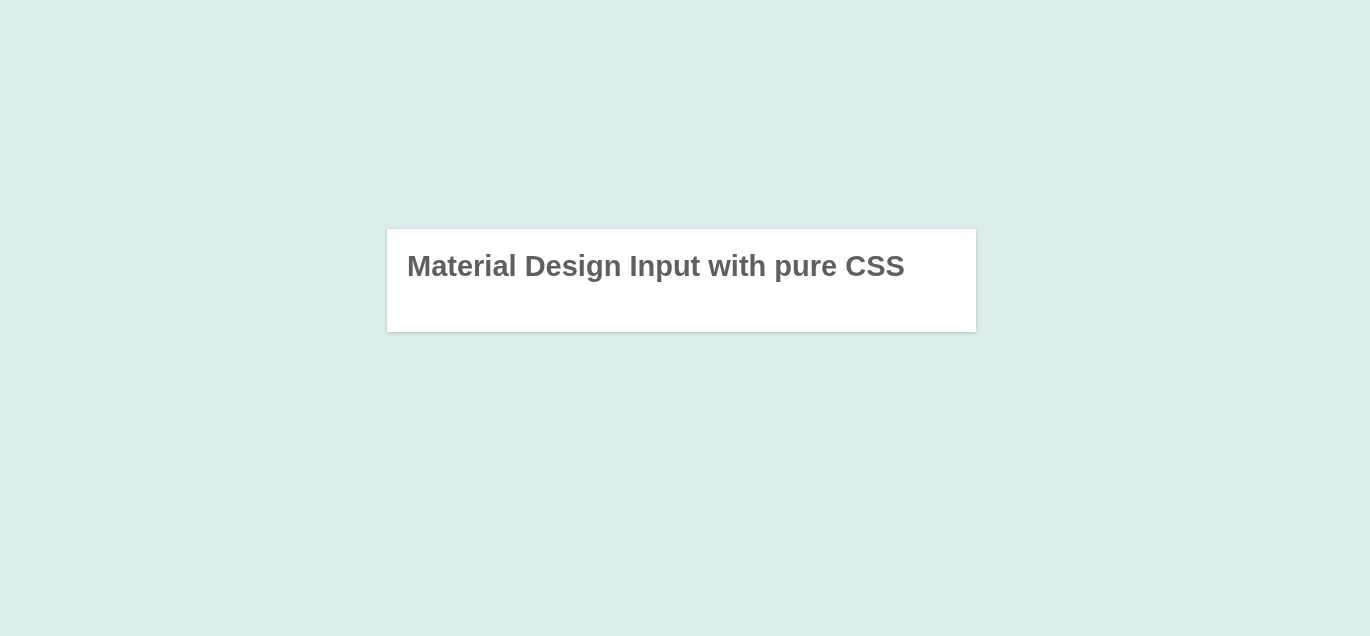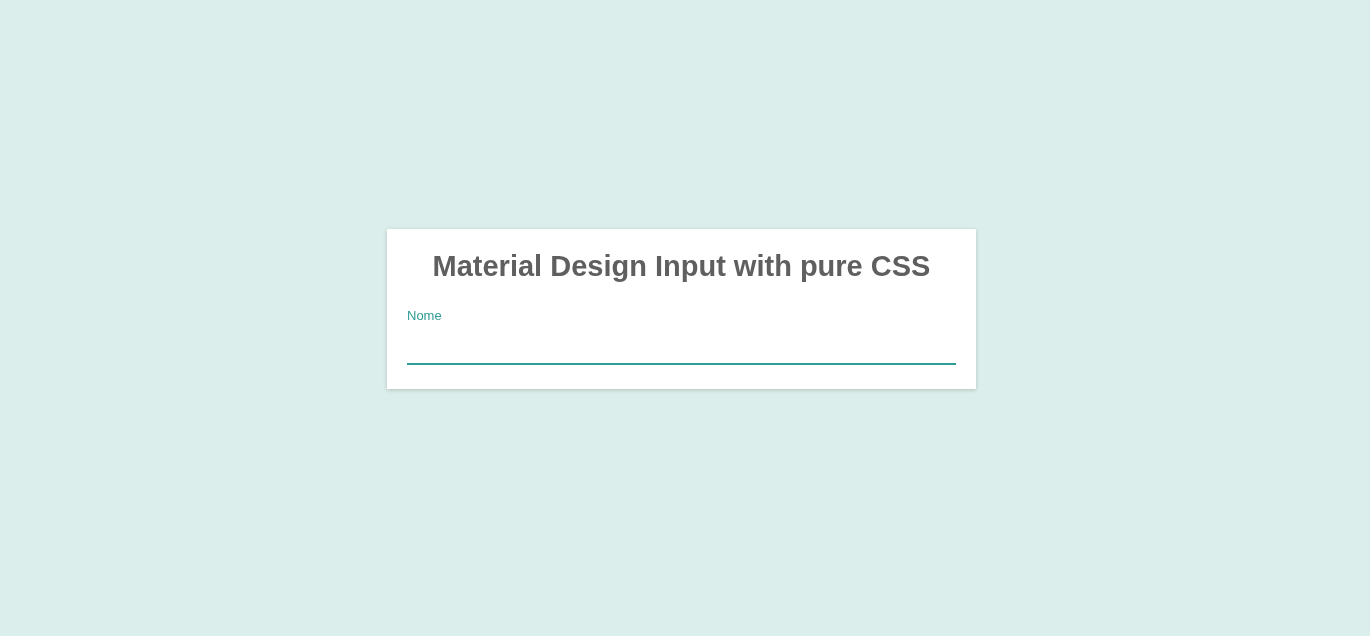--- a/index.html
+++ b/index.html
@@ -26,21 +26,20 @@
       box-shadow: 0 1px 4px rgba(0, 0, 0, 0.2);
       padding: 20px 20px 24px 20px;
     }
     
     .heading {
       font-size: 29px;
       font-weight: bold;
       color: #5f5f5f;
       margin-bottom: 24px;
       line-height: 1.2;
-      text-align: center;
     }
     
     .input-group {
       position: relative;
     }
     
     .input-label {
       display: block;
       font-size: 13px;
       color: #2e9d94;
@@ -56,17 +55,13 @@
       padding: 4px 0 8px 0;
       outline: none;
       color: #333;
     }
   </style>
 </head>
 <body>
 
 <div class="card">
   <h1 class="heading">Material Design Input with pure CSS</h1>
-  <div class="input-group">
-    <label class="input-label">Nome</label>
-    <input type="text" class="text-input" autofocus="" value="" style="">
-  </div>
 </div>
 
 </body></html>

